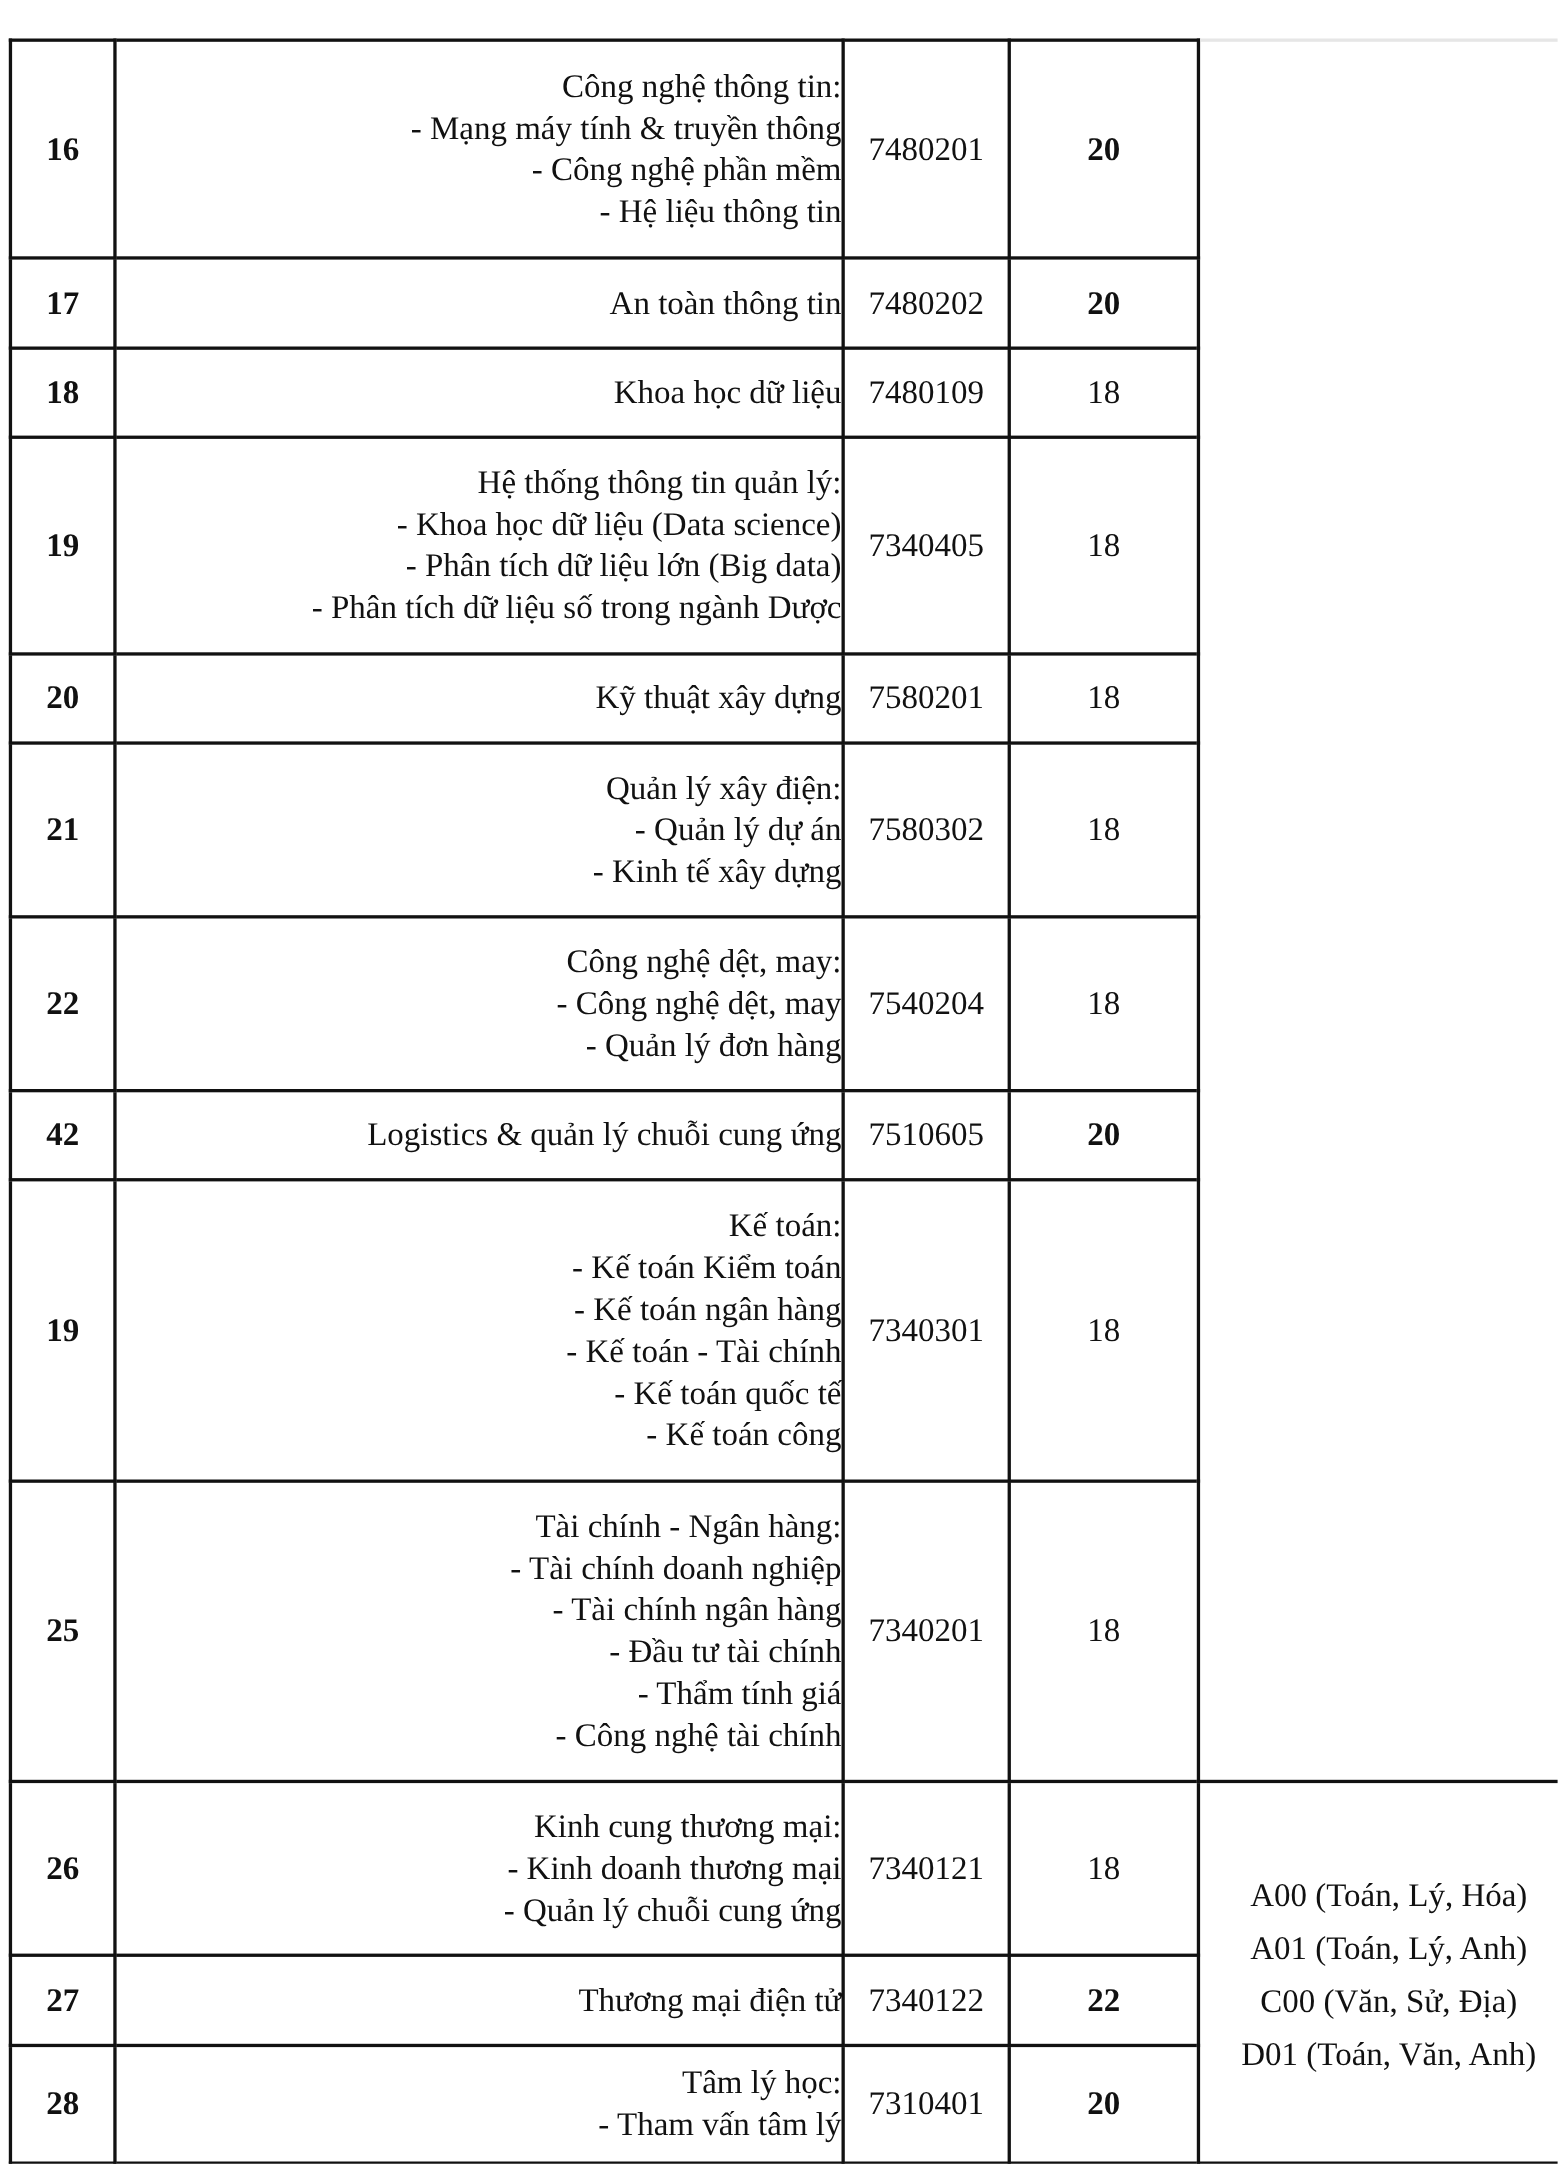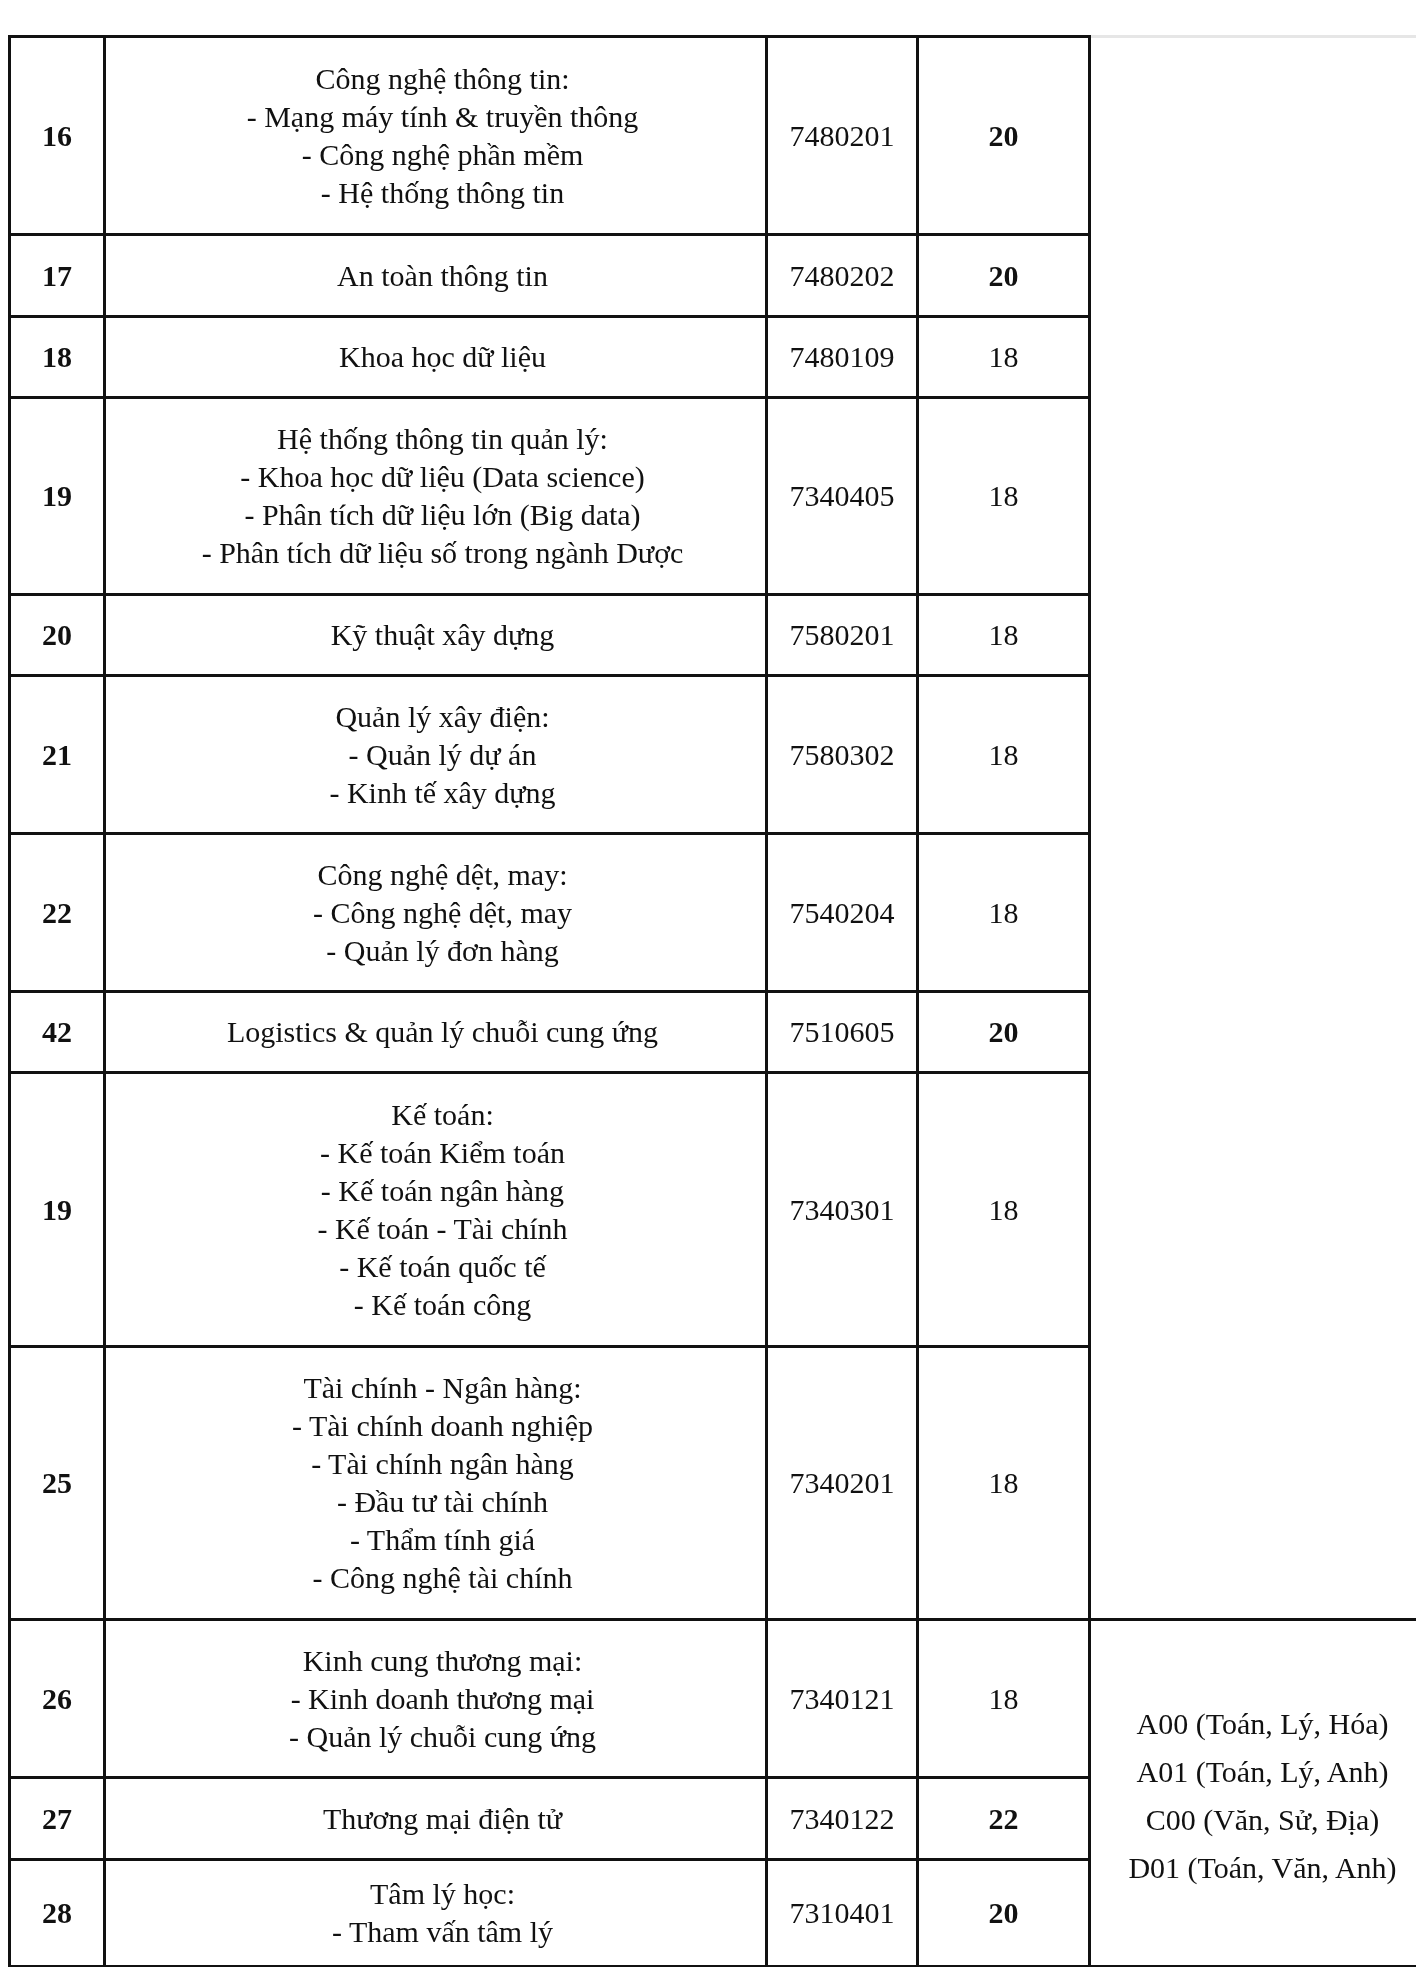--- a/index.html
+++ b/index.html
@@ -13,21 +13,21 @@
       width: 1397px;
     }
     .doc-table td {
       border: 3px solid #111;
       padding: 0;
       vertical-align: middle;
       font-size: 30px;
       line-height: 38px;
     }
     .col-stt { width: 92px; text-align: center; font-weight: bold; }
-    .col-name { width: 645px; padding-left: 14px !important; text-align: center; margin-top: 20px; }
+    .col-name { width: 645px; padding-left: 14px !important; text-align: right; margin-top: 20px; }
     .col-code { width: 148px; text-align: center; }
     .col-score { width: 169px; text-align: center; }
     .col-combo { width: 343px; text-align: center; }
     .doc-table td.combo-empty { border-top: 3px solid #e6e6e6; }
     .bold { font-weight: bold; }
     .sub { display: block; }
     .main { display: block; }
     .combo-line { display: block; line-height: 48px; font-size: 30px; }
     .combo-list { padding-top: 6px; }
   </style>
@@ -35,21 +35,21 @@
 <body>
 
 <table class="doc-table">
   <tbody>
     <tr style="height:198px">
       <td class="col-stt">16</td>
       <td class="col-name">
         <span class="main">Công nghệ thông tin:</span>
         <span class="sub">- Mạng máy tính &amp; truyền thông</span>
         <span class="sub">- Công nghệ phần mềm</span>
-        <span class="sub">- Hệ thống thông tin</span>
+        <span class="sub">- Hệ liệu thông tin</span>
       </td>
       <td class="col-code">7480201</td>
       <td class="col-score bold">20</td>
       <td class="col-combo combo-empty" rowspan="10"></td>
     </tr>
     <tr style="height:82px">
       <td class="col-stt">17</td>
       <td class="col-name">
         <span class="main">An toàn thông tin</span>
       </td>

